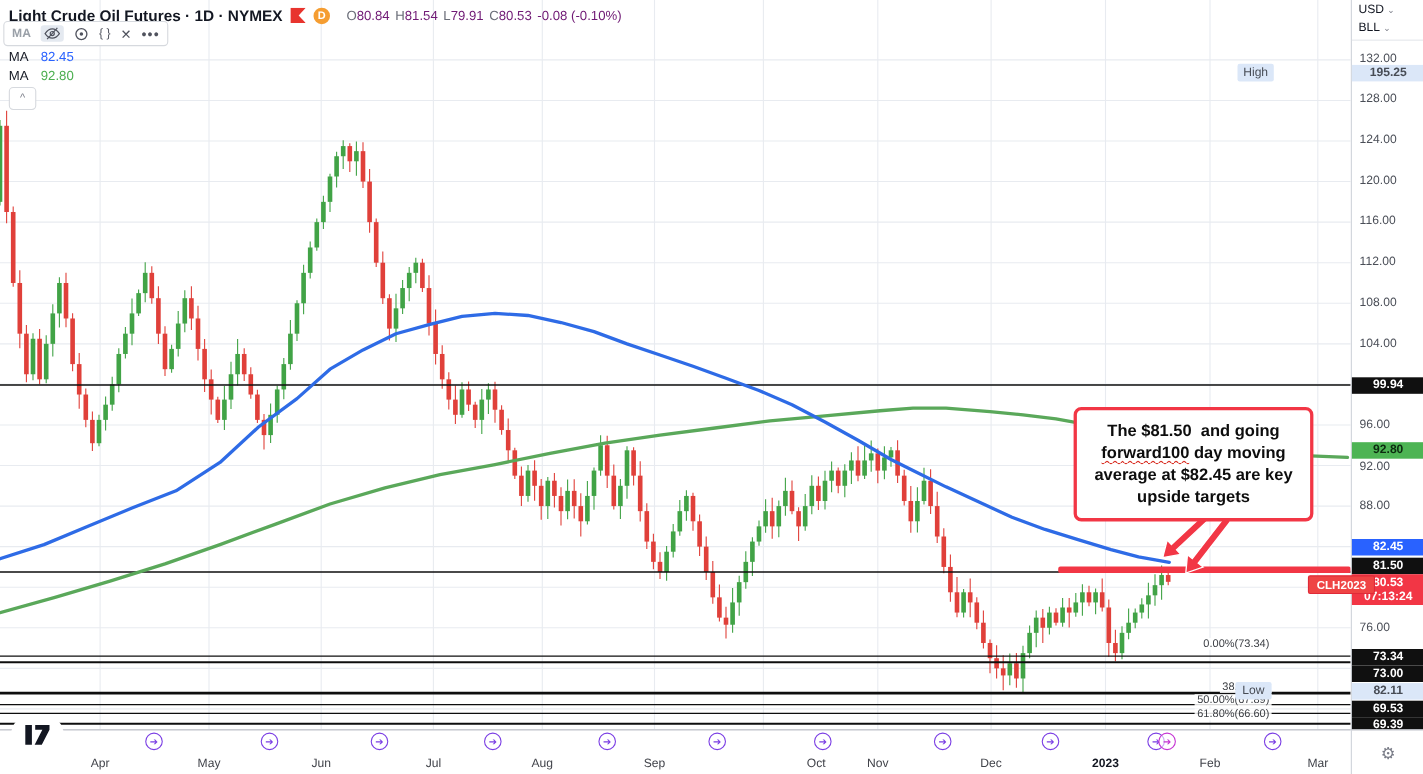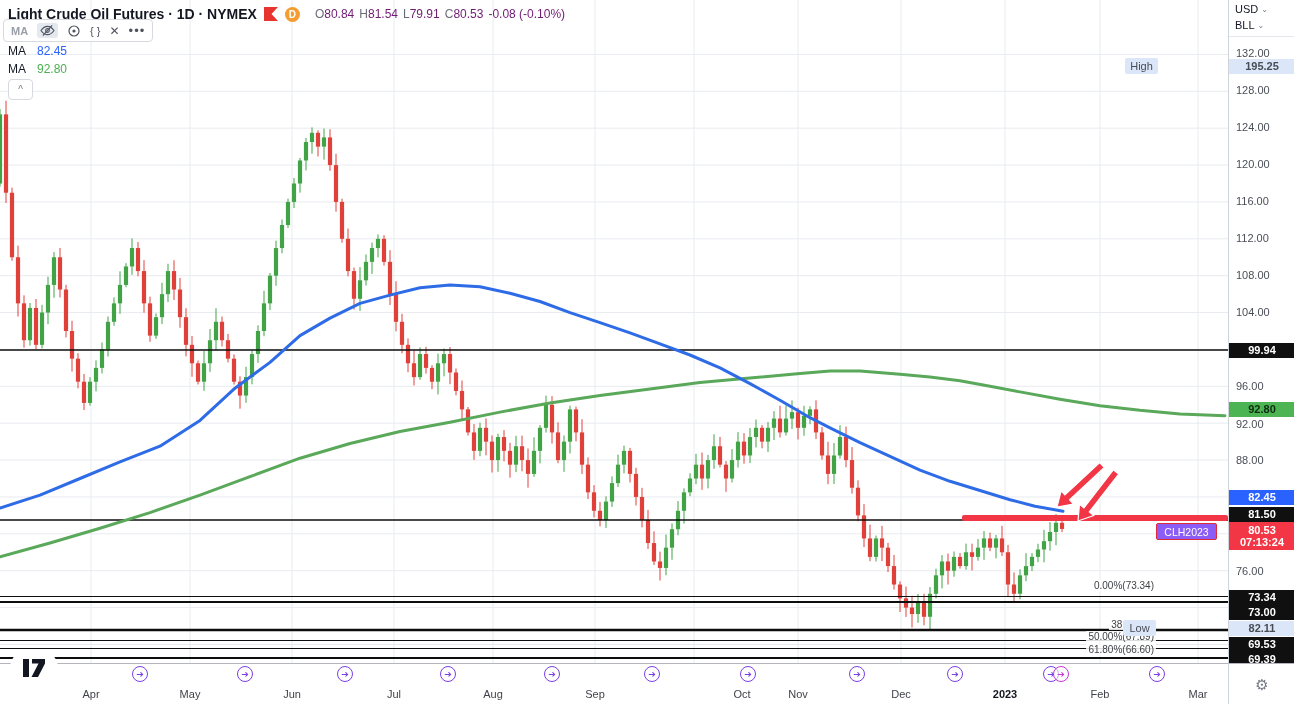--- a/index.html
+++ b/index.html
@@ -25,22 +25,22 @@
   .tbtn.active{background:#e4e9f0;border-radius:3px;padding:1px 3px;}
   .legend-row{left:8px;display:flex;gap:11px;font-size:12px;align-items:center;}
   .legend-row .lab{color:#131722;}
   .collapse-btn{left:8px;top:79px;width:23px;height:19px;border:1px solid #d6d9de;border-radius:4px;
                 display:flex;align-items:center;justify-content:center;color:#787b86;font-size:10px;background:#fff;}
   
   .anno-box{left:976px;top:370px;width:208px;border:3px solid #f23645;border-radius:7px;background:#fff;
             padding:9px 2px;text-align:center;font-size:15px;line-height:20px;font-weight:700;color:#0d0d0d;z-index:6;}
   .anno-line{white-space:pre-wrap;}
   .wavy{text-decoration:underline;text-decoration-style:wavy;text-decoration-color:#d93025;text-decoration-thickness:1px;text-underline-offset:2px;}
-  .clh-badge{left:1156px;top:523px;width:59px;height:15px;background:#8b5cf6;border:1px solid #e02a38;border-radius:2px;color:#fff;
-             font-size:10.5px;font-weight:400;display:flex;align-items:center;justify-content:center;z-index:5;}
+  .clh-badge{left:1189px;top:523px;width:59px;height:15px;background:#ef4444;border:1px solid #e02a38;border-radius:2px;color:#fff;
+             font-size:10.5px;font-weight:700;display:flex;align-items:center;justify-content:center;z-index:5;}
   .hl-tag{width:33px;height:16px;background:#dbe7f8;color:#474c55;font-size:11px;display:flex;
           align-items:center;justify-content:center;border-radius:2px;z-index:4;}
   .fib-lbl{font-size:10px;color:#3c3f44;background:rgba(255,255,255,.85);padding:0 2px;z-index:3;}
   
   .price-axis{left:1228px;top:0;width:66px;height:663px;border-left:1px solid #cfd3da;background:#fff;}
   .unit-row{position:absolute;left:6px;font-size:11px;color:#131722;display:flex;align-items:center;gap:3px;}
   .unit-row .chev{color:#787b86;font-size:8px;}
   .unit-sep{position:absolute;left:0;top:36px;width:66px;border-bottom:1px solid #e4e7ec;}
   .ptick{position:absolute;left:0;width:60px;text-align:left;padding-left:7px;font-size:11px;color:#4a4e57;}
   .pbadge{position:absolute;left:0;width:66px;text-align:center;font-size:11px;font-weight:700;
@@ -507,20 +507,26 @@
       <span style="color:#2962ff;">82.45</span>
     </div>
     <div class="abs legend-row" style="top:62px;">
       <span class="lab">MA</span>
       <span style="color:#4caf50;">92.80</span>
     </div>
     <div class="abs collapse-btn">
       <span>^</span>
     </div>
 
+    <div class="abs anno-box" id="anno-box">
+        <div class="anno-line">The $81.50  and going</div>
+        <div class="anno-line"><span class="wavy">forward100</span> day moving</div>
+        <div class="anno-line">average at $82.45 are key</div>
+        <div class="anno-line">upside targets</div>
+      </div>
 
     <div class="abs clh-badge">CLH2023</div>
 
     <div class="abs hl-tag" style="right:70px;top:58px;">High</div>
     <div class="abs hl-tag" style="right:72px;top:620px;">Low</div>
 
     <div id="fib-labels">
         <div class="abs fib-lbl" style="right: 72px; top: 580px;">0.00%(73.34)</div>
         <div class="abs fib-lbl" style="right: 72px; top: 619px;">38.20%(6</div>
         <div class="abs fib-lbl" style="right: 72px; top: 631px;">50.00%(67.89)</div>

